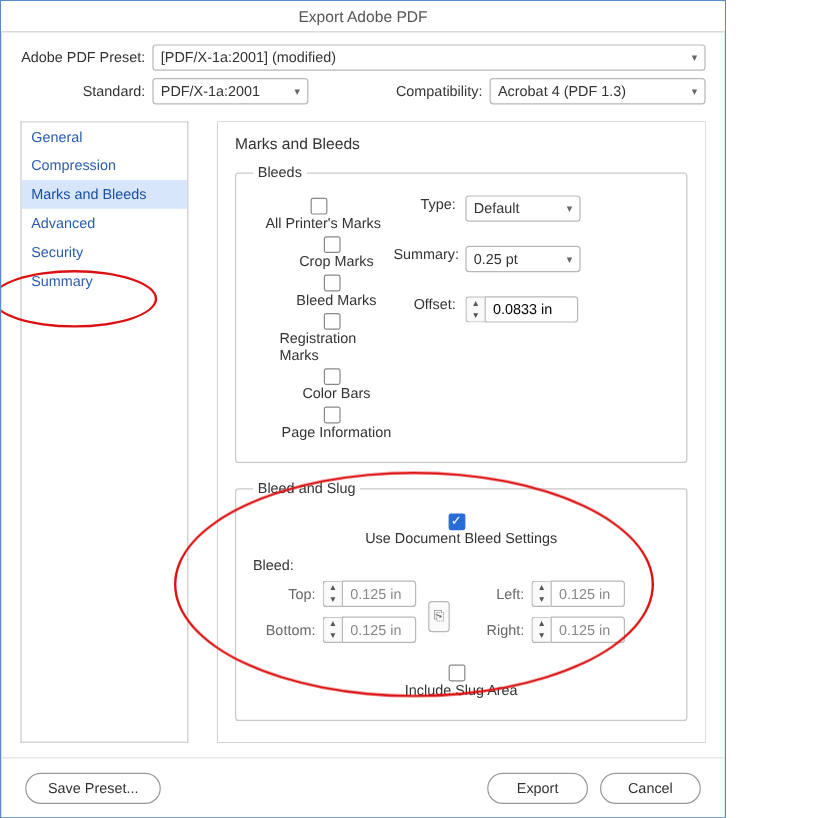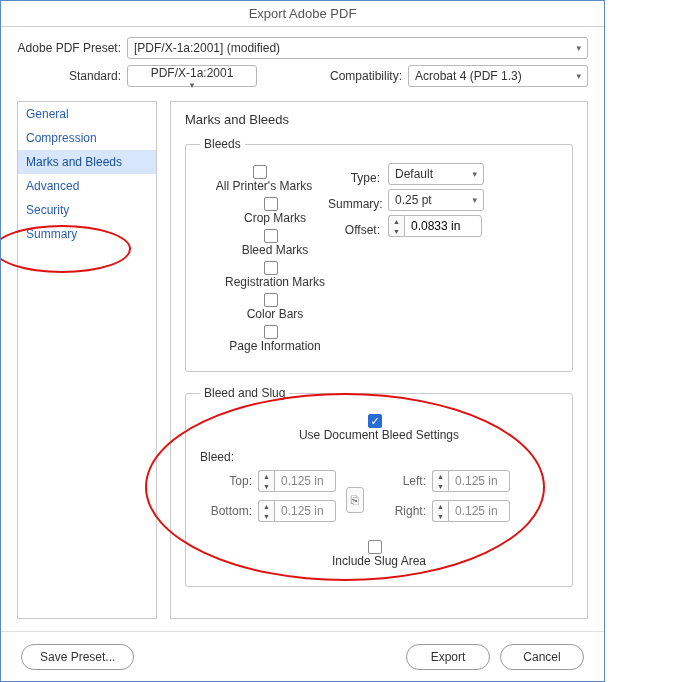--- a/index.html
+++ b/index.html
@@ -60,21 +60,20 @@
     width: 130px;
     height: 22px;
     border: 1px solid #b8b8b8;
     border-radius: 3px;
     background: #fff;
     padding: 0 6px;
     display: flex;
     align-items: center;
     justify-content: space-between;
     font-size: 12px;
-    flex-direction: column;
   }
   .compat-row {
     display: flex;
     align-items: center;
   }
   .compat-row .spacer { flex: 1; }
   .compat-row label.compat { width: auto; padding-right: 6px; }
   .compat-select {
     width: 180px;
     height: 22px;
@@ -85,21 +84,21 @@
     display: flex;
     align-items: center;
     justify-content: space-between;
     font-size: 12px;
   }
   .chev { font-size: 9px; color: #666; }
   .body {
     flex: 1;
     display: flex;
     padding: 0 16px 12px 16px;
-    gap: 13px;
+    gap: 24px;
     position: relative;
     overflow: hidden;
   }
   .sidebar {
     width: 140px;
     border: 1px solid #c9c9c9;
     background: #fff;
     font-size: 12px;
     position: relative;
   }
@@ -166,22 +165,22 @@
   .marks-grid {
     display: flex;
   }
   .marks-left { flex: 1; }
   .marks-right {
     width: 230px;
     padding-top: 2px;
   }
   .rrow {
     display: flex;
-    align-items: flex-end;
-    margin-bottom: 4px;
+    align-items: flex-start;
+    margin-bottom: 20px;
   }
   .rrow label { width: 60px; text-align: right; padding-right: 8px; }
   .dd {
     height: 22px;
     border: 1px solid #b8b8b8;
     border-radius: 3px;
     background: #fff;
     padding: 0 6px;
     display: flex;
     align-items: center;

